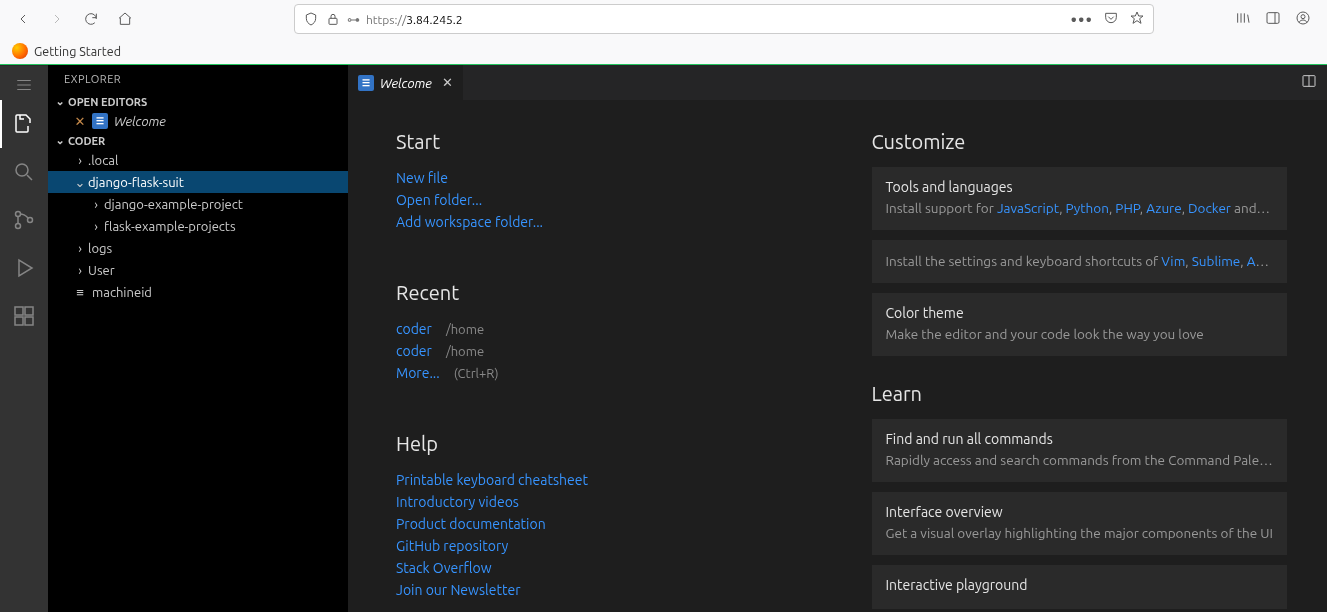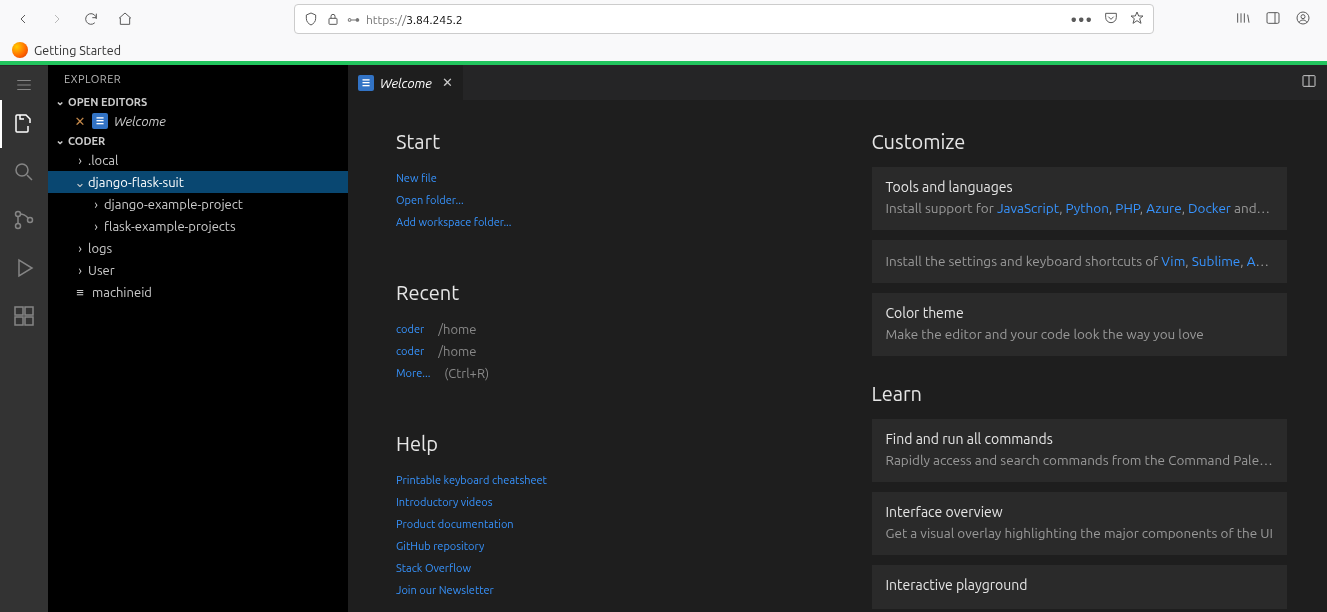--- a/index.html
+++ b/index.html
@@ -10,21 +10,21 @@
 .nav-btn { width: 30px; height: 30px; display: flex; align-items: center; justify-content: center; color: #5a5a5a; border-radius: 4px; }
 .nav-btn svg { width: 16px; height: 16px; }
 .url-bar { flex: 1; max-width: 860px; margin-left: 150px; height: 30px; border: 1px solid #ccc; border-radius: 4px; display: flex; align-items: center; padding: 0 8px; gap: 6px; background: #fff; }
 .url-bar .shield, .url-bar .lock { color: #5a5a5a; display:flex; }
 .url-text { flex: 1; font-size: 12px; color: #777; }
 .url-text .host { color: #000; }
 .url-right { display: flex; gap: 10px; align-items: center; color: #5a5a5a; font-size: 18px; }
 .toolbar-right { display: flex; gap: 14px; margin-left: auto; align-items: center; color: #5a5a5a; padding-right:8px; }
 .toolbar-right svg { width:16px; height:16px; }
 
-.tab-strip { height: 27px; display: flex; align-items: center; padding-left: 6px; background:#f9f9fa; border-bottom:4px solid #22c55e;}
+.tab-strip { height: 27px; display: flex; align-items: center; padding-left: 6px; background:#f9f9fa; border-bottom:1px solid #22c55e;}
 .browser-tab { display: flex; align-items: center; gap: 6px; font-size: 12.5px; color: #333; padding: 0 6px; }
 .fx-icon { width:16px; height:16px; border-radius:50%; background: radial-gradient(circle at 30% 30%, #ffcc00, #ff6600 60%, #cc3300); }
 
 
 .vscode { display: flex; height: 547px; background: #1e1e1e; color: #ccc; font-size: 13px; }
 .activity-bar { width: 48px; background: #333333; display: flex; flex-direction: column; align-items: center; padding-top: 4px; border-top:1px solid #2a2a2a;}
 .menu-btn { width:48px; height:30px; display:flex; align-items:center; justify-content:center; color:#858585;}
 .act-item { width: 48px; height: 48px; display: flex; align-items: center; justify-content: center; color: #858585; position: relative; }
 .act-item.active { color: #fff; }
 .act-item.active::before { content:''; position:absolute; left:0; top:0; bottom:0; width:2px; background:#fff; }
@@ -47,21 +47,21 @@
 .tab-bar { height:35px; background:#252526; display:flex; align-items:stretch; }
 .ed-tab { display:flex; align-items:center; gap:6px; padding:0 10px; background:#1e1e1e; font-style:italic; color:#fff; font-size:13px; border-right:1px solid #252526;}
 .ed-tab .close { font-style:normal; color:#ccc; margin-left:4px;}
 .ed-tab-icon { width:16px; height:16px; background:#3273c5; display:inline-flex; align-items:center; justify-content:center; color:#fff; font-size:9px; font-style:normal; font-weight:700; border-radius:2px;}
 .split-icon { position:absolute; top:8px; right:10px; color:#ccc; }
 
 .welcome { flex:1; display:flex; padding: 30px 40px 20px 48px; gap: 60px; overflow:hidden;}
 .wcol { flex:1; min-width:0; }
 .wcol h2 { font-size: 20px; font-weight: 400; color: #e6e6e6; margin-bottom: 14px; }
 .wcol .group { margin-bottom: 48px; }
-.link { color:#3794ff; font-size:11px; line-height:22px; cursor:pointer; display:block; }
+.link { color:#3794ff; font-size:14px; line-height:22px; cursor:pointer; display:block; }
 .recent-row { display:flex; gap:14px; line-height:22px; }
 .recent-row .path { color:#888; }
 .recent-row .hint { color:#888; }
 
 .card { background:#2a2a2a; padding:12px 14px; margin-bottom:10px; }
 .card h3 { font-size:14px; font-weight:400; color:#e6e6e6; margin-bottom:4px; }
 .card p { font-size:13.5px; color:#9a9a9a; line-height:19px; white-space:nowrap; overflow:hidden; text-overflow:ellipsis; }
 .card a { color:#3794ff; }
 
 svg { fill: none; stroke: currentColor; stroke-width: 1.5; }

